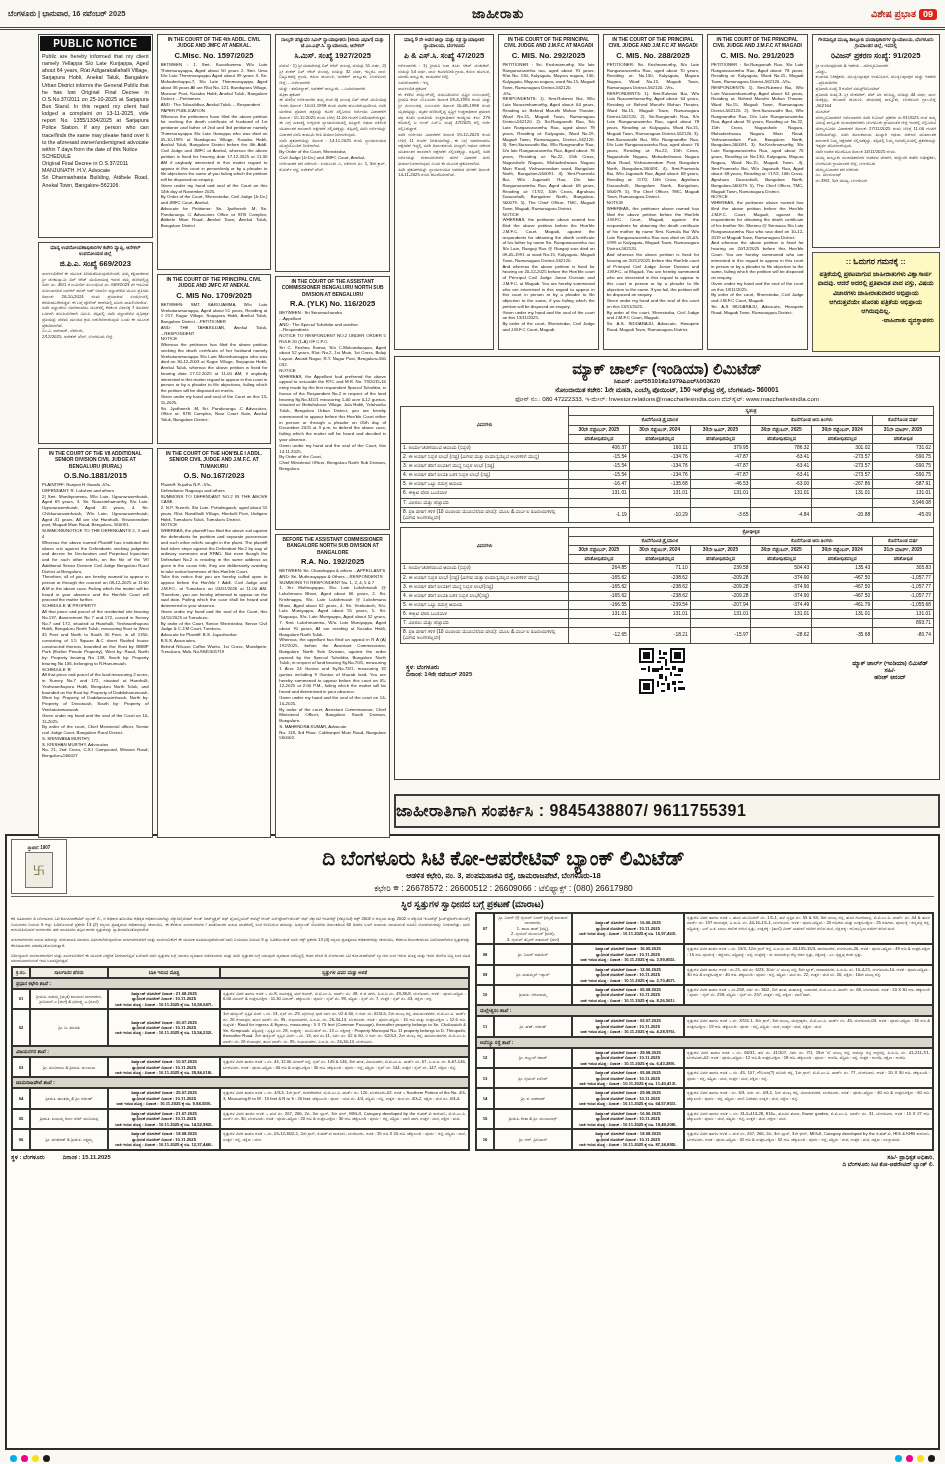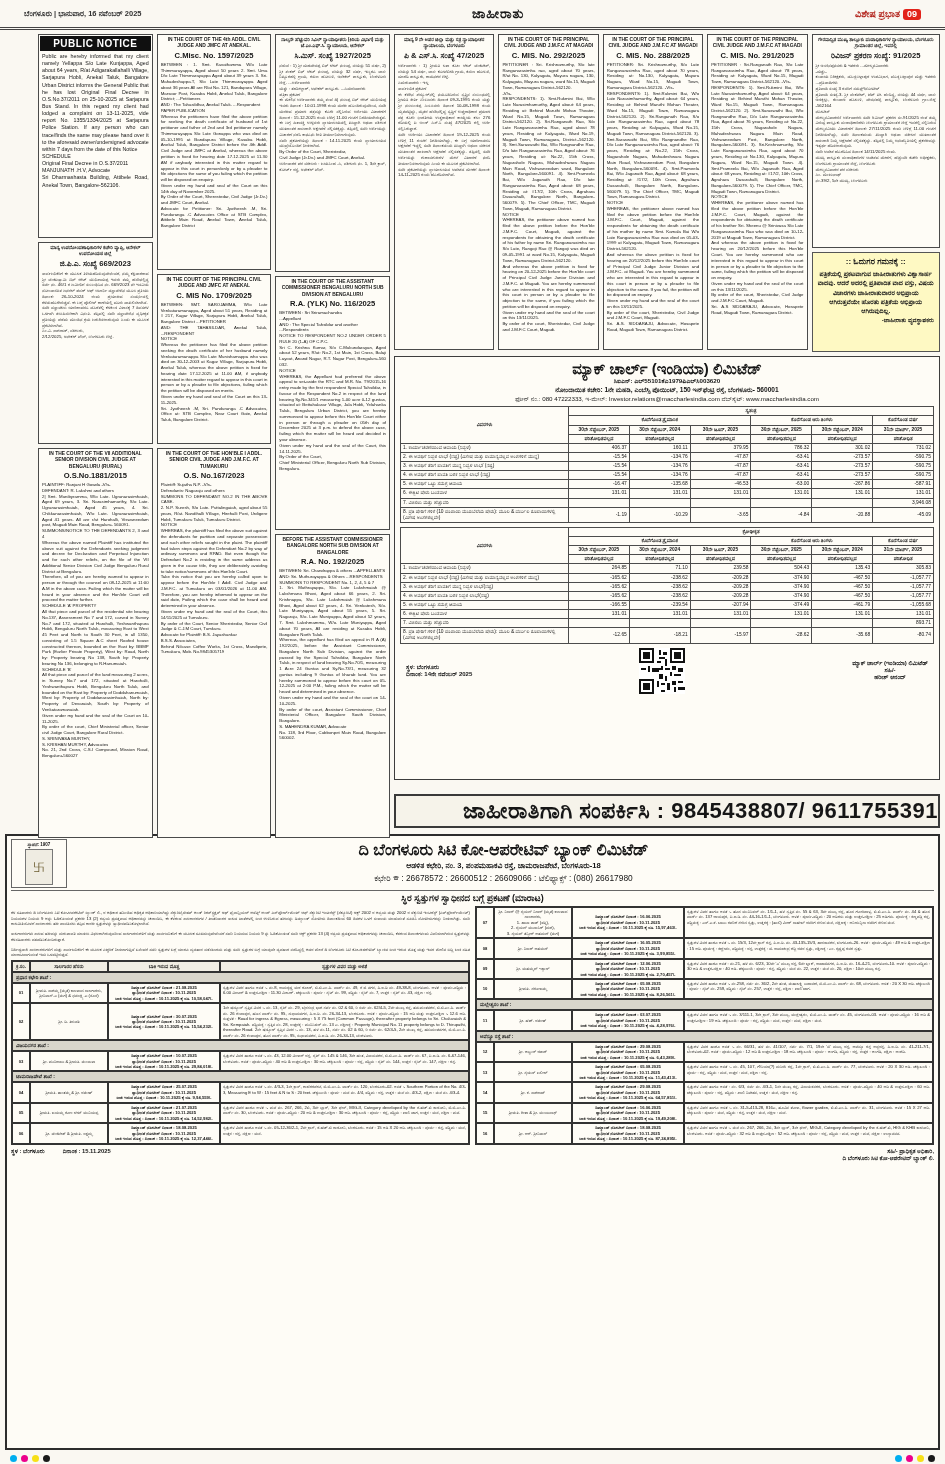--- a/index.html
+++ b/index.html
@@ -1,20 +1,20 @@
 <!DOCTYPE html>
 <html><head>
 <meta charset="utf-8">
 <style>
   html,body{margin:0;padding:0;background:#e8e6e0;}
   .page{width:945px;height:1464px;margin:0 auto;background:#faf8f2;position:relative;
         font-family:"Liberation Sans", sans-serif;color:#161616;overflow:hidden;}
   
   .masthead{height:24px;display:flex;align-items:center;justify-content:space-between;
-            padding:2px 24px 1px;border-bottom:3px double #444;}
+            padding:2px 8px 1px;border-bottom:3px double #444;}
   .mh-date{font-size:7.5px;font-weight:bold;color:#333;}
   .mh-title{font-size:13px;font-weight:bold;letter-spacing:1px;}
   .mh-brand{display:flex;align-items:center;gap:3px;}
   .mh-brand-name{font-size:9.5px;font-weight:bold;color:#b3261e;}
   .mh-logo{background:#e2231a;color:#fff;font-weight:bold;font-size:9px;border-radius:3px;
            padding:1px 4px;line-height:1;}
   
   .content{display:flex;gap:4px;margin:4px 5px 0;height:794px;padding-left:33px;}
   .left-zone{width:352px;display:flex;gap:4px;flex:none;}
   .ncol{flex:1;display:flex;flex-direction:column;gap:4px;min-width:0;}
@@ -43,31 +43,31 @@
   table.fin{width:100%;border-collapse:collapse;table-layout:fixed;margin-bottom:4px;}
   table.fin th,table.fin td{border:1px solid #4c4c4c;font-size:4.9px;padding:1px 2px;line-height:1.25;}
   table.fin th{text-align:center;font-weight:bold;}
   table.fin td.lbl{text-align:left;}
   table.fin td.vcell{text-align:right;}
   .mac-foot{display:flex;justify-content:space-between;align-items:center;margin-top:4px;padding:0 6px;}
   .mac-place{font-size:6px;font-weight:bold;white-space:pre-line;}
   .mac-sign{font-size:6px;font-weight:bold;text-align:center;white-space:pre-line;}
   
   .banner{margin-top:auto;border:2px solid #3a3a3a;background:#f6f3ea;height:30px;display:flex;
-          align-items:center;justify-content:flex-end;font-size:22px;font-weight:bold;letter-spacing:.5px;}
+          align-items:center;justify-content:flex-start;font-size:16px;font-weight:bold;letter-spacing:.5px;}
   
   .bank{margin:6px 5px 0;border:2px solid #2d2d2d;background:#fefcf6;height:606px;padding:3px 4px;overflow:hidden;}
   .bank-head{display:flex;gap:6px;border-bottom:1px solid #666;padding-bottom:2px;}
   .bank-logo{width:50px;flex:none;border:1px solid #666;display:flex;flex-direction:column;
              align-items:center;justify-content:center;gap:2px;padding:2px;}
   .bank-est{font-size:4.5px;font-weight:bold;}
   .bank-emblem{width:26px;height:34px;border:1px solid #777;background:#efece2;display:flex;
                align-items:center;justify-content:center;font-size:11px;color:#6b5b2e;}
   .bank-head-text{flex:1;text-align:center;}
-  .bank-name{font-size:16px;font-weight:bold;line-height:1.1;margin-top:2px;}
+  .bank-name{font-size:20px;font-weight:bold;line-height:1.1;margin-top:8px;}
   .bank-addr{font-size:7.6px;font-weight:bold;margin-top:2px;}
   .bank-phone{font-size:8.4px;font-weight:normal;margin-top:2px;}
   .bank-sub{font-size:9px;font-weight:bold;text-align:center;margin:2px 0;}
   .bank-cols{display:flex;gap:5px;align-items:flex-start;}
   .bank-colL,.bank-colR{flex:1;min-width:0;}
   .bpara{font-size:4.25px;line-height:1.32;text-align:justify;margin-bottom:2px;}
   .btable{border:1px solid #333;}
   .bhead{display:grid;grid-template-columns:18px 78px 112px 1fr;background:#f1eee4;}
   .bhead > div{border:0.5px solid #333;font-size:5px;font-weight:bold;text-align:center;padding:1px;}
   .band{background:#d9d6cb;font-weight:bold;font-size:5px;padding:1px 3px;border:0.5px solid #333;}

